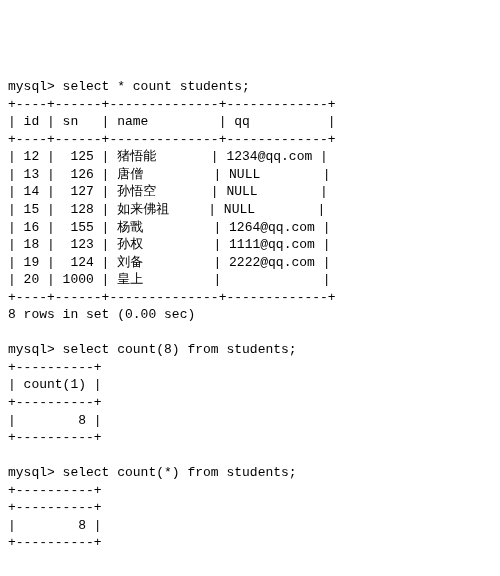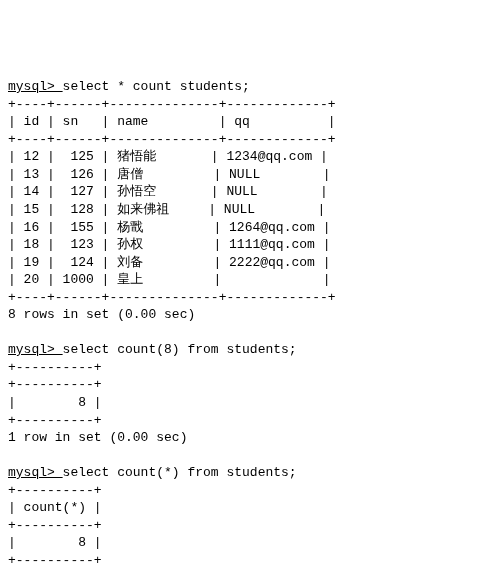--- a/index.html
+++ b/index.html
@@ -7,31 +7,31 @@
       padding: 8px;
       font-family: "Courier New", monospace;
       font-size: 13px;
       line-height: 1.35;
       color: #000;
       background: #fff;
       white-space: pre;
       width: 500px;
       box-sizing: border-box;
     }
-    .prompt { display: inline; text-decoration: underline; }
+    .prompt { display: inline; }
     .output { display: block; }
   </style>
 </head>
 <body>
 
 
 <div>
 <span class="prompt">mysql&gt; </span><span>select * count students;</span>
 <span class="output">+----+------+--------------+-------------+</span><span class="output">| id | sn   | name         | qq          |</span><span class="output">+----+------+--------------+-------------+</span><span class="output">| 12 |  125 | 猪悟能       | 1234@qq.com |</span><span class="output">| 13 |  126 | 唐僧         | NULL        |</span><span class="output">| 14 |  127 | 孙悟空       | NULL        |</span><span class="output">| 15 |  128 | 如来佛祖     | NULL        |</span><span class="output">| 16 |  155 | 杨戬         | 1264@qq.com |</span><span class="output">| 18 |  123 | 孙权         | 1111@qq.com |</span><span class="output">| 19 |  124 | 刘备         | 2222@qq.com |</span><span class="output">| 20 | 1000 | 皇上         |             |</span><span class="output">+----+------+--------------+-------------+</span><span class="output">8 rows in set (0.00 sec)</span>
 <span class="prompt">mysql&gt; </span><span>select count(8) from students;</span>
-<span class="output">+----------+</span><span class="output">+----------+</span><span class="output">|        8 |</span><span class="output">+----------+</span><span class="output">1 row in set (0.00 sec)</span>
+<span class="output">+----------+</span><span class="output">| count(1) |</span><span class="output">+----------+</span><span class="output">|        8 |</span><span class="output">+----------+</span>
 <span class="prompt">mysql&gt; </span><span>select count(*) from students;</span>
-<span class="output">+----------+</span><span class="output">| count(*) |</span><span class="output">+----------+</span><span class="output">|        8 |</span><span class="output">+----------+</span>
+<span class="output">+----------+</span><span class="output">+----------+</span><span class="output">|        8 |</span><span class="output">+----------+</span>
 
 </div>
 
 
 
 
 </body></html>

